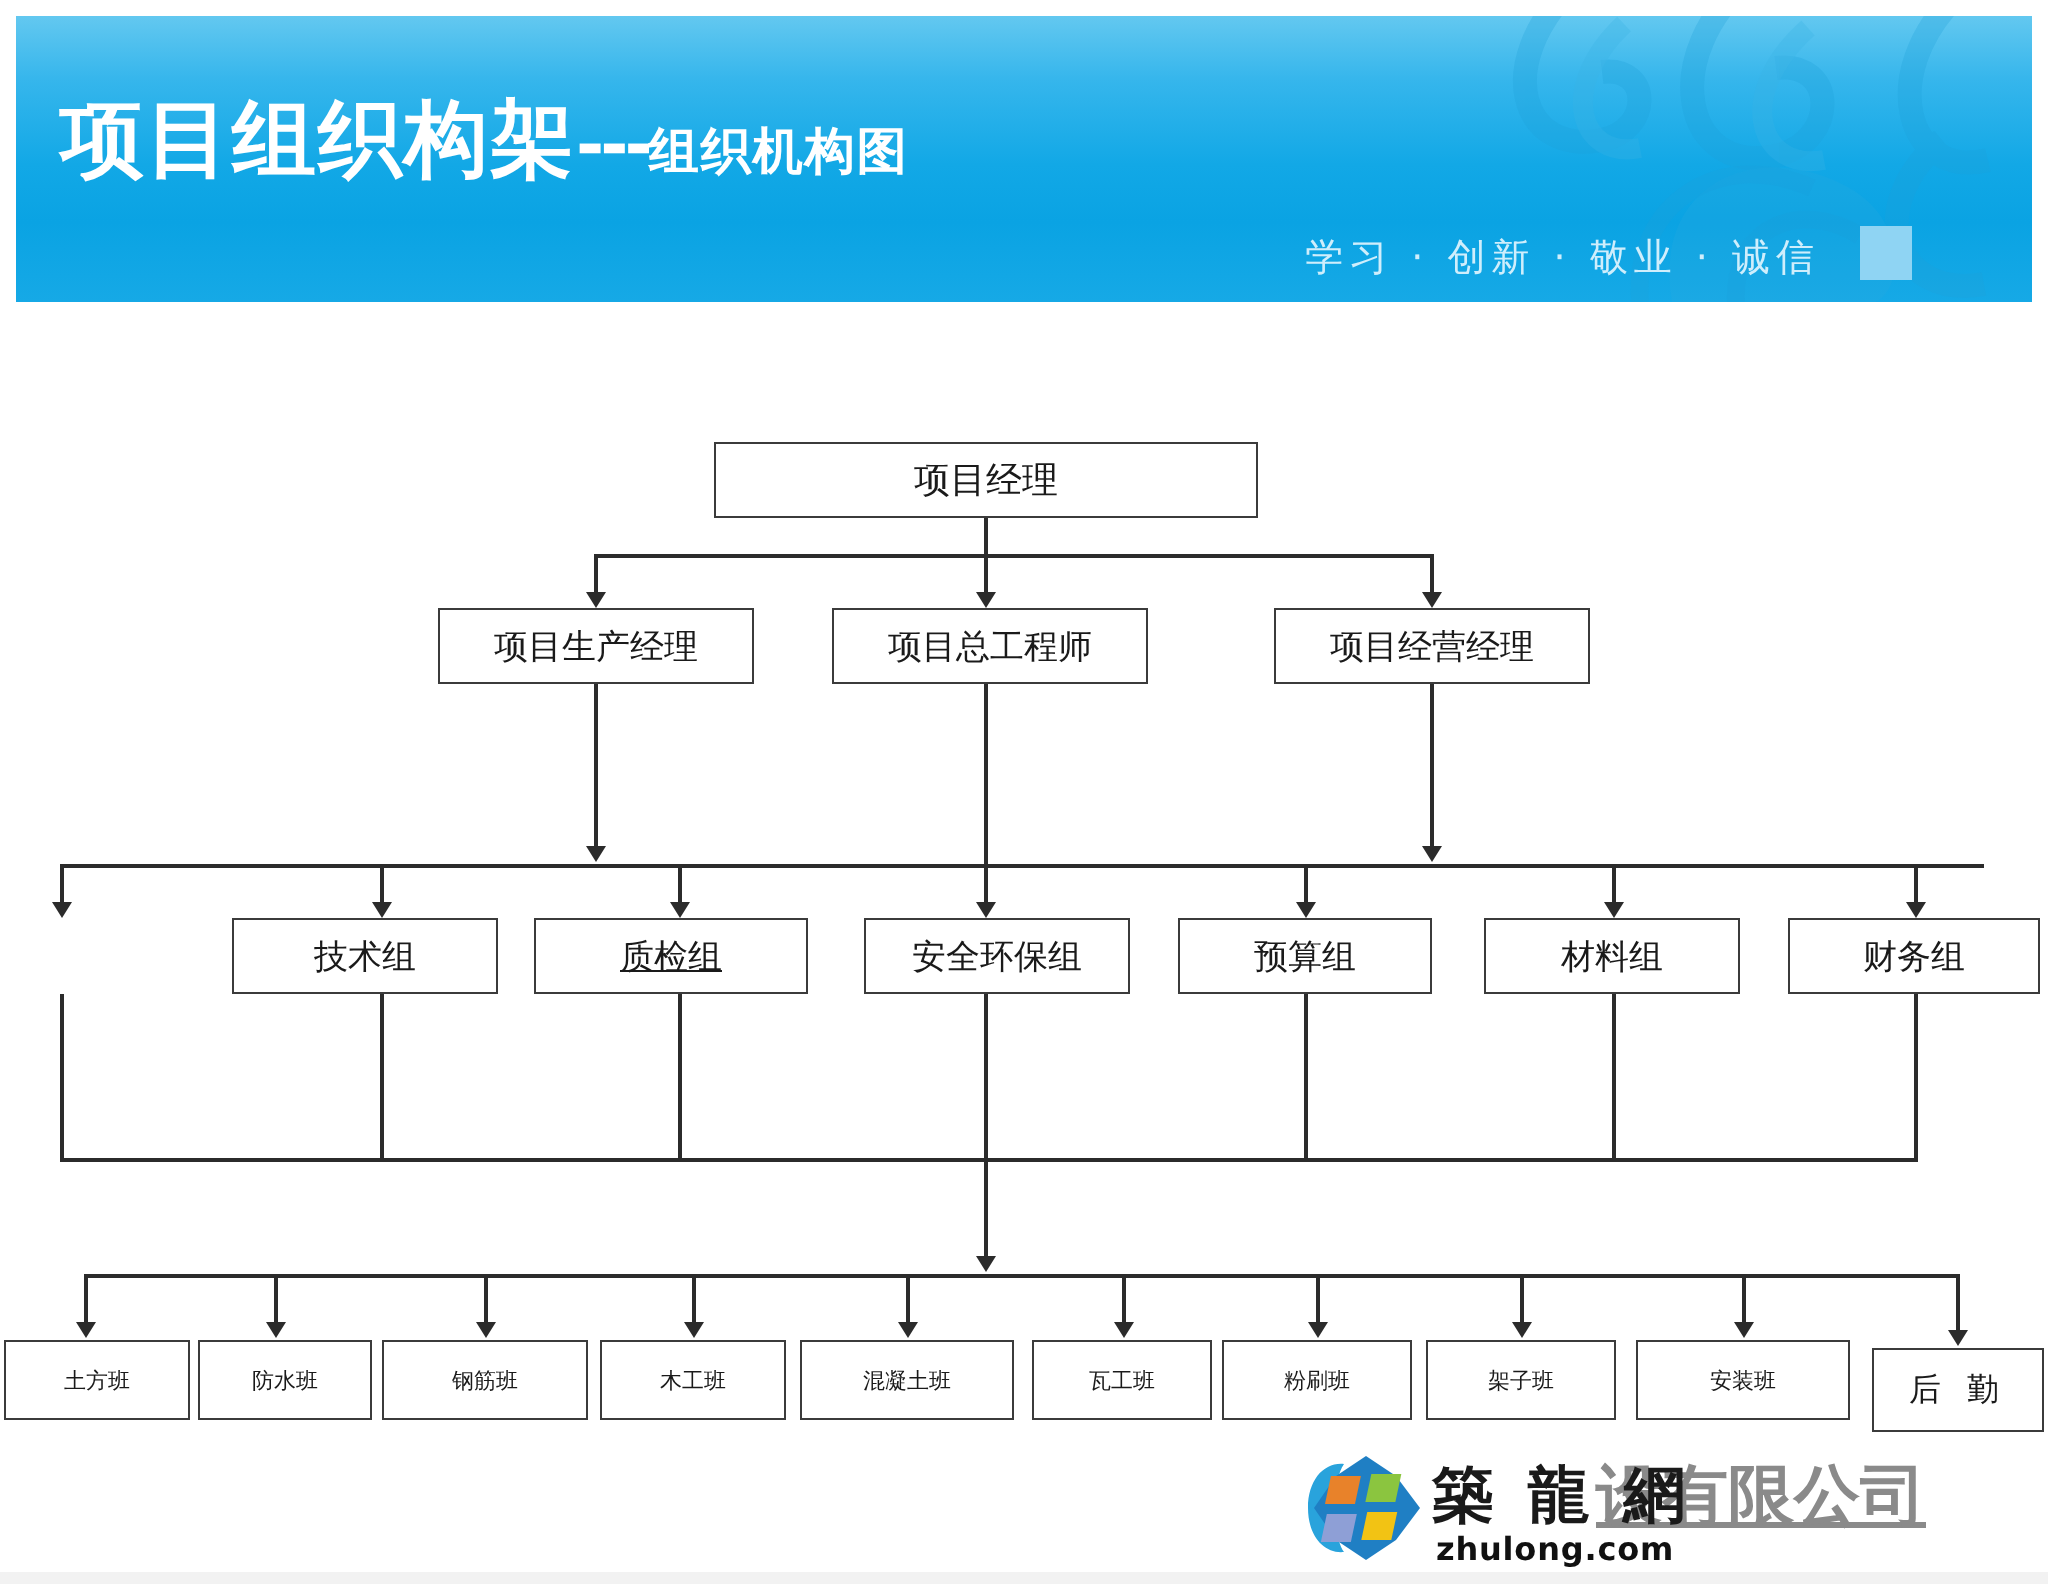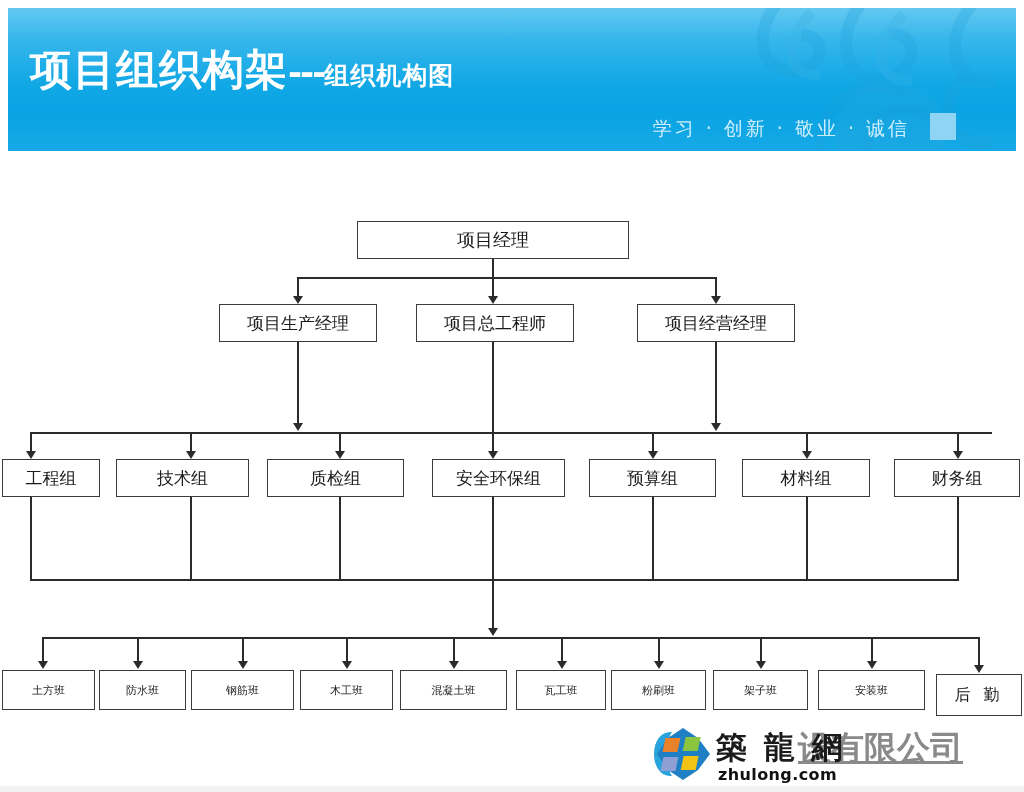--- a/index.html
+++ b/index.html
@@ -167,27 +167,24 @@
     <div class="arrow" style="left:335px;top:300px;"></div>
     <div class="ln vl" style="left:492px;top:281px;height:20px;"></div>
     <div class="arrow" style="left:488px;top:300px;"></div>
     <div class="ln vl" style="left:652px;top:281px;height:20px;"></div>
     <div class="arrow" style="left:648px;top:300px;"></div>
     <div class="ln vl" style="left:806px;top:281px;height:20px;"></div>
     <div class="arrow" style="left:802px;top:300px;"></div>
     <div class="ln vl" style="left:957px;top:281px;height:20px;"></div>
     <div class="arrow" style="left:953px;top:300px;"></div>
 
-    <div class="node dept" style="left:2px;top:308px;width:98px;height:38px;">
-      <span>工程组</span>
-    </div>
     <div class="node dept" style="left:116px;top:308px;width:133px;height:38px;">
       <span>技术组</span>
     </div>
-    <div class="node dept" style="left:267px;top:308px;width:137px;height:38px;">
+    <div class="node dept" style="left:267px;top:308px;width:137px;height:38px;text-decoration:underline;">
       <span>质检组</span>
     </div>
     <div class="node dept" style="left:432px;top:308px;width:133px;height:38px;">
       <span>安全环保组</span>
     </div>
     <div class="node dept" style="left:589px;top:308px;width:127px;height:38px;">
       <span>预算组</span>
     </div>
     <div class="node dept" style="left:742px;top:308px;width:128px;height:38px;">
       <span>材料组</span>

